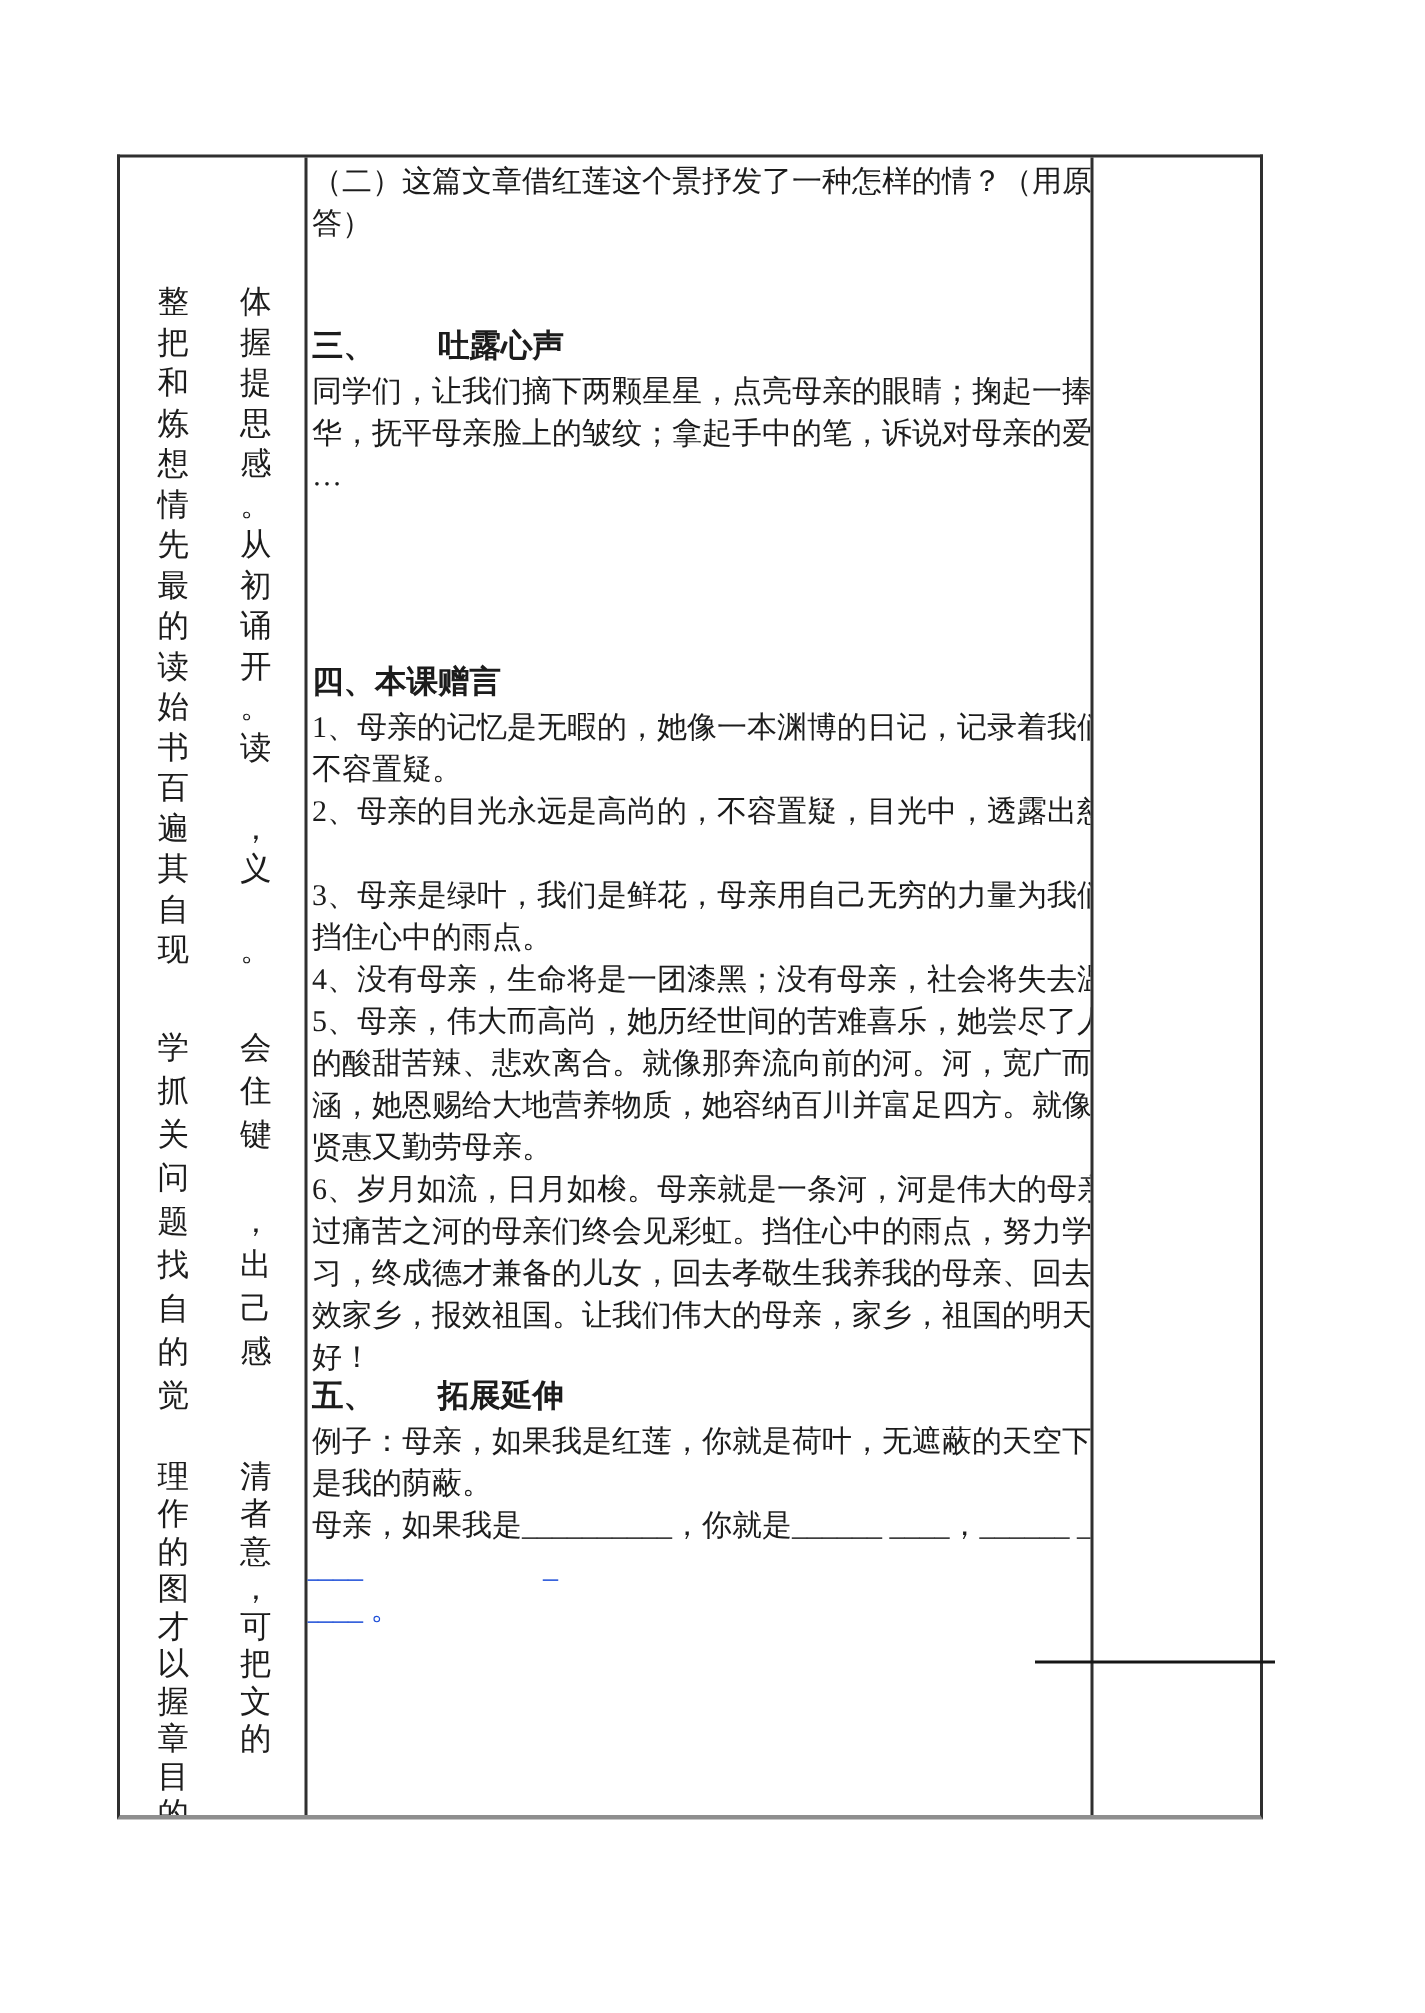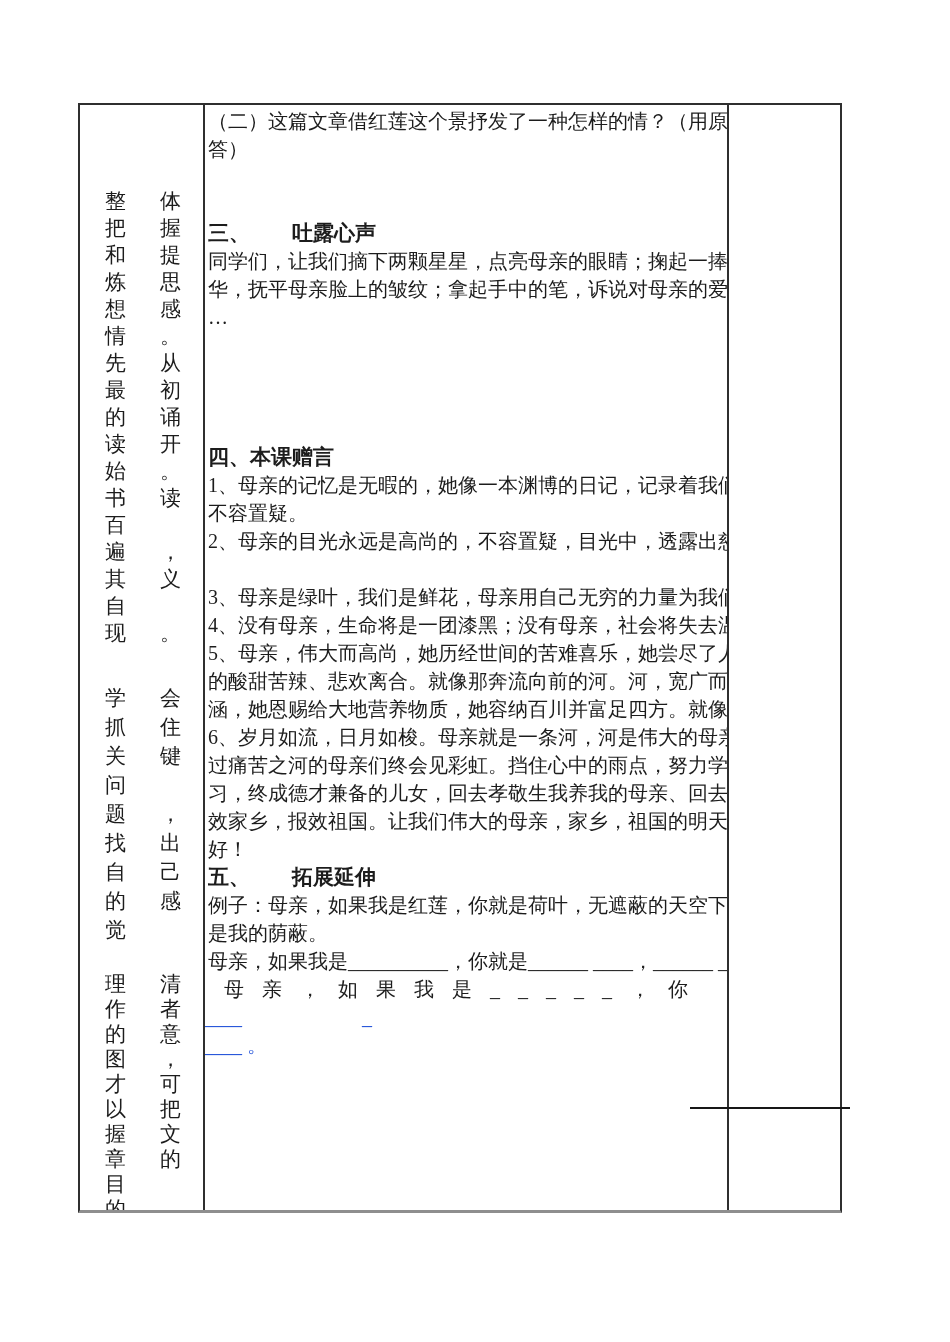--- a/index.html
+++ b/index.html
@@ -49,21 +49,21 @@
   .vpara-2 .vrow{height:29px;line-height:29px;}
   .vpara-3{margin-top:27px;}
   .vpara-3 .vrow{height:25px;line-height:25px;}
   
   .m-line{
     height:28px;line-height:28px;font-size:20px;
     white-space:pre;color:var(--text);
   }
   .m-line.hd{
     font-weight:bold;font-size:21px;
-    font-family:Liberation Serif, serif;
+    font-family:Liberation Mono, monospace;
   }
   .m-line.spread{
     letter-spacing:18px;padding-left:16px;
   }
   .m-line.edge{margin-left:-6px;color:#1d4ed8;}
 </style>
 </head>
 <body>
 
 <div class="page">
@@ -235,34 +235,35 @@
           <div class="m-line"></div>
           <div class="m-line"></div>
           <div class="m-line"></div>
           <div class="m-line"></div>
           <div class="m-line hd">四、本课赠言</div>
           <div class="m-line">1、母亲的记忆是无暇的，她像一本渊博的日记，记录着我们的</div>
           <div class="m-line">不容置疑。</div>
           <div class="m-line">2、母亲的目光永远是高尚的，不容置疑，目光中，透露出慈祥。</div>
           <div class="m-line"></div>
           <div class="m-line">3、母亲是绿叶，我们是鲜花，母亲用自己无穷的力量为我们遮</div>
+          <div class="m-line">挡住心中的雨点。</div>
           <div class="m-line">4、没有母亲，生命将是一团漆黑；没有母亲，社会将失去温暖。</div>
           <div class="m-line">5、母亲，伟大而高尚，她历经世间的苦难喜乐，她尝尽了人间</div>
           <div class="m-line">的酸甜苦辣、悲欢离合。就像那奔流向前的河。河，宽广而海</div>
           <div class="m-line">涵，她恩赐给大地营养物质，她容纳百川并富足四方。就像那</div>
+          <div class="m-line">贤惠又勤劳母亲。</div>
           <div class="m-line">6、岁月如流，日月如梭。母亲就是一条河，河是伟大的母亲，淌</div>
           <div class="m-line">过痛苦之河的母亲们终会见彩虹。挡住心中的雨点，努力学</div>
           <div class="m-line">习，终成德才兼备的儿女，回去孝敬生我养我的母亲、回去报</div>
           <div class="m-line">效家乡，报效祖国。让我们伟大的母亲，家乡，祖国的明天更美</div>
           <div class="m-line">好！</div>
           <div class="m-line hd">五、　　拓展延伸</div>
           <div class="m-line">例子：母亲，如果我是红莲，你就是荷叶，无遮蔽的天空下你就</div>
           <div class="m-line">是我的荫蔽。</div>
           <div class="m-line">母亲，如果我是__________，你就是______ ____，______ __</div>
-          <div class="m-line spread">母亲，如果我是_____，你</div>
           <div class="m-line edge">____　　　　　　_</div>
           <div class="m-line edge">____ 。</div>
         </div>
     </div>
 
     <div class="cell cell-right">
       <div class="right-divider"></div>
     </div>
 
   </div>

